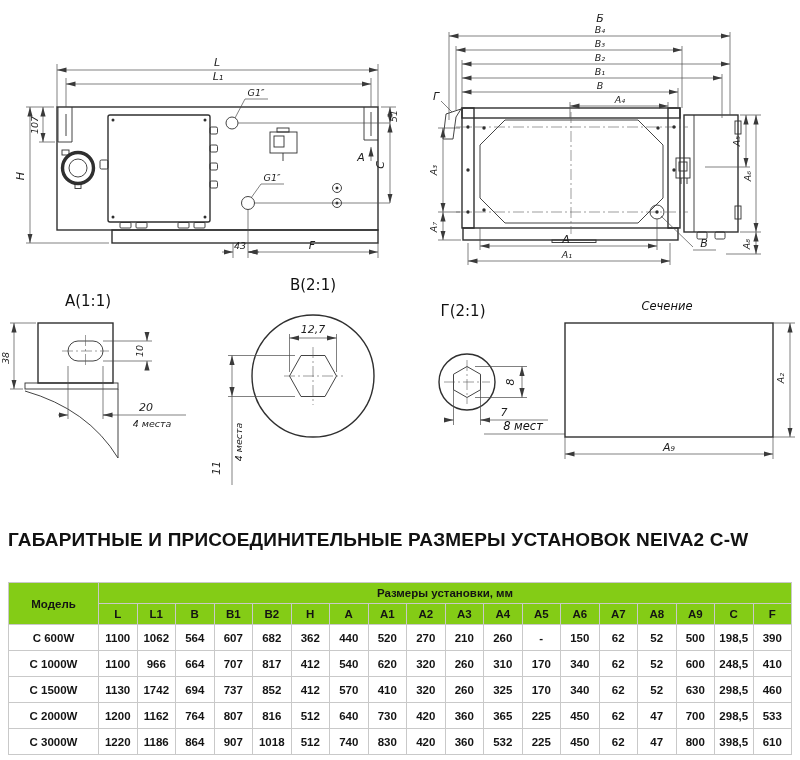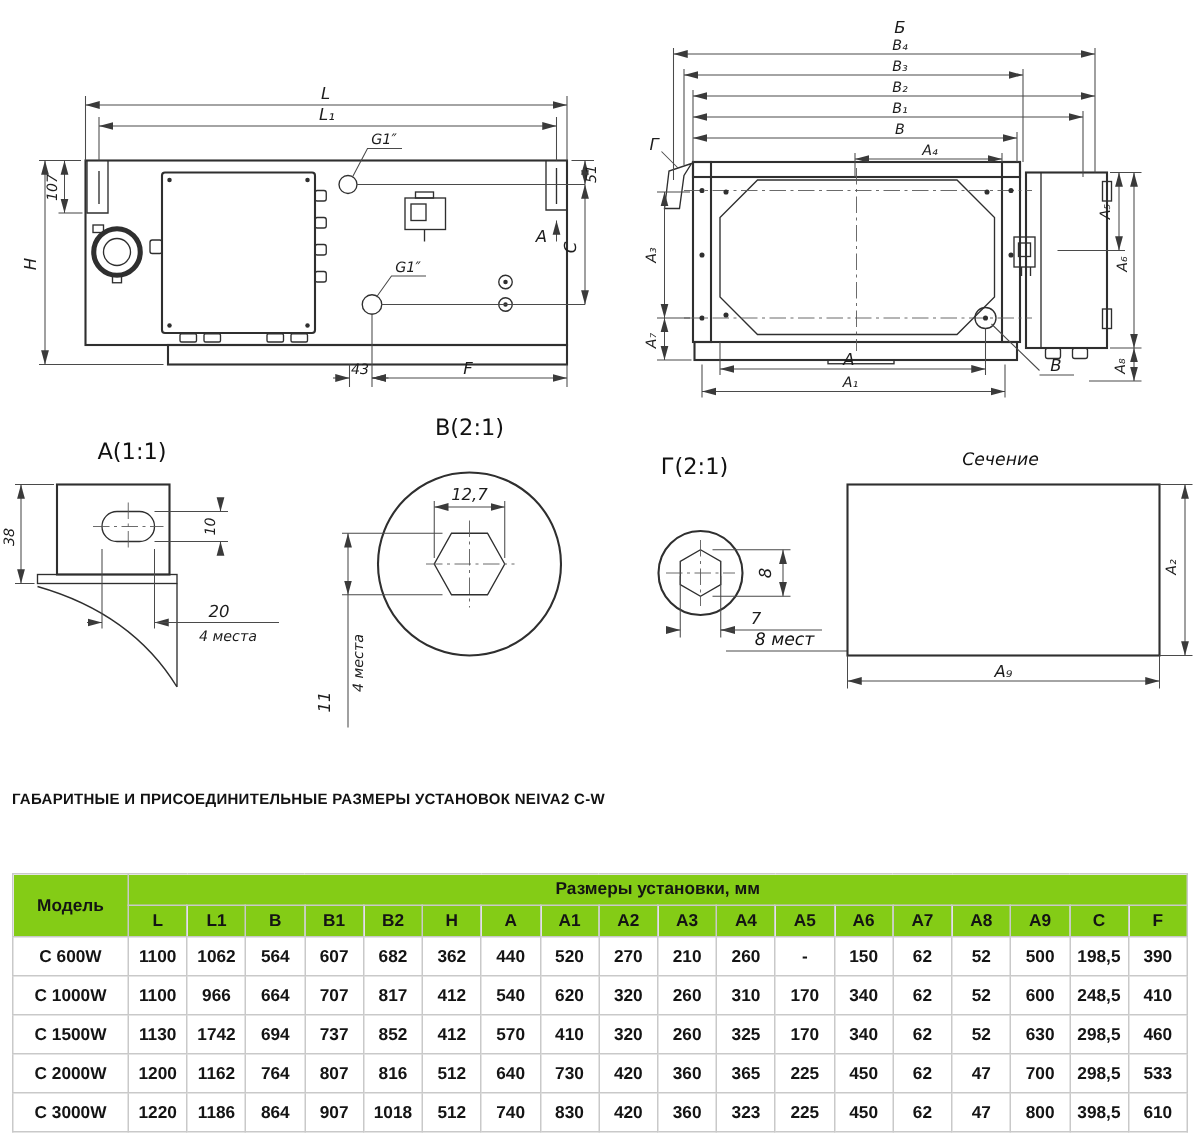--- a/index.html
+++ b/index.html
@@ -14,28 +14,28 @@
   .dim{fill:none;stroke:#4a4a4a;stroke-width:.7}
   .cl{fill:none;stroke:#5a5a5a;stroke-width:.6;stroke-dasharray:11 3 2 3}
   .dot{fill:#2f2f2f;stroke:none}
   text{text-anchor:middle}
   .dt{font:italic 9.5px "DejaVu Sans",sans-serif;fill:#1d1d1d}
   .dt2{font:italic 11px "DejaVu Sans",sans-serif;fill:#1d1d1d}
   .vt{font:15px "DejaVu Sans",sans-serif;fill:#111}
   .vti{font:italic 11.5px "DejaVu Sans",sans-serif;fill:#111}
   
   .page-title{position:absolute;left:8px;top:527px;width:780px;
-      font-size:10px;font-weight:bold;color:#121212;line-height:1.38;letter-spacing:.2px}
+      font-size:19px;font-weight:bold;color:#121212;line-height:1.38;letter-spacing:.2px}
   
   .tbl{position:absolute;left:8px;top:582px;width:784px;border-collapse:collapse;
       table-layout:fixed;font-size:11.5px;color:#141414;text-align:center}
   .tbl th,.tbl td{border:1px solid #c9c9c9;padding:0;font-weight:600;overflow:hidden}
   .tbl thead th{background:#84cc16;height:20px}
   .tbl tbody td{background:#fff;height:25px}
-  .tbl .model-col{width:77px}
+  .tbl .model-col{width:90px}
 </style>
 </head>
 <body>
 
 <div class="stage">
 
   <svg id="draw-row" width="800" height="272" viewBox="0 0 800 272">
     <defs>
       <marker id="arr" markerUnits="userSpaceOnUse" markerWidth="10" markerHeight="6" refX="9.5" refY="3" orient="auto-start-reverse">
         <path d="M0,0.4 L9.5,3 L0,5.6 Z" fill="#3a3a3a"></path>
@@ -400,21 +400,21 @@
           <td>1220</td>
           <td>1186</td>
           <td>864</td>
           <td>907</td>
           <td>1018</td>
           <td>512</td>
           <td>740</td>
           <td>830</td>
           <td>420</td>
           <td>360</td>
-          <td>323</td>
+          <td>532</td>
           <td>225</td>
           <td>450</td>
           <td>62</td>
           <td>47</td>
           <td>800</td>
           <td>398,5</td>
           <td>610</td>
         </tr>
       </tbody>
   </table>

